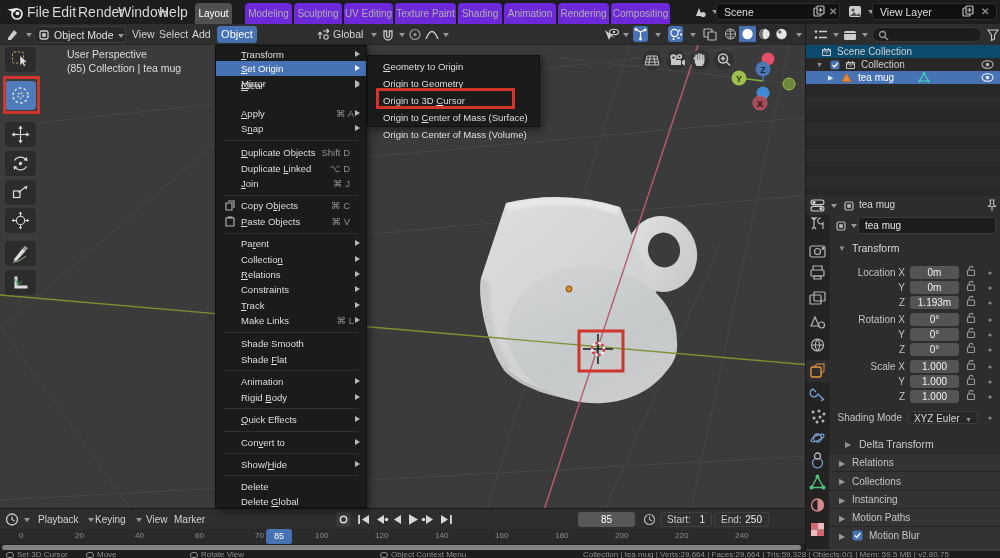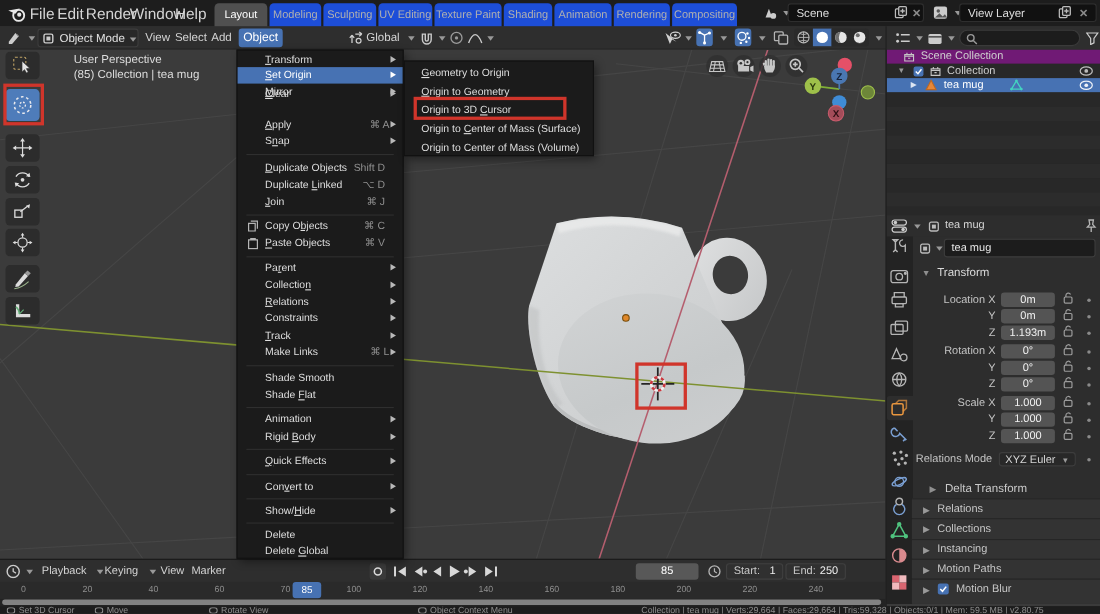--- a/index.html
+++ b/index.html
@@ -5,41 +5,41 @@
   html,body{margin:0;padding:0;background:#000;}
   *{box-sizing:border-box;}
   #app{position:relative;width:1000px;height:558px;overflow:hidden;
        font-family:"Liberation Sans",sans-serif;background:#3b3b3b;
        -webkit-font-smoothing:antialiased;}
   .abs{position:absolute;}
   
   #topbar{position:absolute;left:0;top:0;width:1000px;height:24px;background:#1d1d1d;}
   #topbar .menu{position:absolute;top:0;height:24px;line-height:24px;color:#d5d5d5;font-size:14px;white-space:nowrap;}
   .tab{position:absolute;top:3px;height:21px;line-height:21px;font-size:10px;color:#b0b0b0;
-       background:#1d4ed8;border-radius:4px 4px 0 0;text-align:center;white-space:nowrap;}
+       background:#6d28d9;border-radius:4px 4px 0 0;text-align:center;white-space:nowrap;}
   .tab.active{background:#505050;color:#fff;}
   
   #vph{position:absolute;left:0;top:24px;width:805px;height:21px;background:#2e2e2e;border-bottom:1px solid #262626;}
   #outh{position:absolute;left:806px;top:24px;width:194px;height:21px;background:#2e2e2e;}
   .hitem{position:absolute;top:0;height:21px;line-height:21px;font-size:10.5px;color:#d3d3d3;}
   .caret{display:inline-block;width:0;height:0;border-left:3px solid transparent;border-right:3px solid transparent;border-top:4px solid #999;vertical-align:middle;margin-left:3px;}
   
   #vp{position:absolute;left:0;top:45px;width:805px;height:463px;background:#3b3b3b;overflow:hidden;}
   
   .tbtn{position:absolute;left:5px;width:31px;height:25px;background:#2c2c2c;border-radius:4px;}
   
   #cmenu{position:absolute;left:215px;top:45px;width:152px;height:463px;background:#1b1b1b;box-shadow:3px 3px 8px rgba(0,0,0,0.45);
          border:1px solid #111;font-size:9.5px;color:#dfdfdf;}
   .mi{position:absolute;left:0;width:150px;height:15px;line-height:15px;}
   .mi .lbl{position:absolute;left:25px;}
   .mi .arrow{position:absolute;right:6px;top:4px;width:0;height:0;border-top:3.5px solid transparent;border-bottom:3.5px solid transparent;border-left:5px solid #b9b9b9;}
   .mi .sc{position:absolute;right:16px;color:#909090;}
   .mi.hl{background:#4772b3;color:#fff;}
   .msep{position:absolute;left:8px;width:134px;height:1px;background:#2f2f2f;}
-  #smenu{position:absolute;left:367px;top:55px;width:173px;height:87px;background:#1b1b1b;box-shadow:3px 3px 8px rgba(0,0,0,0.45);
+  #smenu{position:absolute;left:367px;top:55px;width:173px;height:72px;background:#1b1b1b;box-shadow:3px 3px 8px rgba(0,0,0,0.45);
          border:1px solid #111;font-size:9.5px;color:#dfdfdf;}
   .si{position:absolute;left:15px;height:15px;line-height:15px;}
   u{text-decoration:underline;text-underline-offset:1px;}
   
   #outliner{position:absolute;left:806px;top:45px;width:194px;height:151px;background:#272727;font-size:10px;color:#cfcfcf;overflow:hidden;}
   .orow{position:absolute;left:0;width:194px;height:13px;line-height:13px;}
   
   #props{position:absolute;left:806px;top:196px;width:194px;height:353px;background:#2d2d2d;font-size:10.5px;color:#cccccc;}
   #ptabs{position:absolute;left:0;top:19px;width:24px;height:334px;background:#232323;}
   .pfield{position:absolute;height:13px;background:#545454;border-radius:3px;color:#f1f1f1;
@@ -238,21 +238,21 @@
     <svg class="abs" style="left:6px;top:2px" width="20" height="20" viewBox="0 0 20 20">
       <circle cx="11" cy="12" r="5" fill="none" stroke="#e8e8e8" stroke-width="1.7"></circle>
       <circle cx="11.5" cy="11.3" r="1.9" fill="#e8e8e8"></circle>
       <path d="M 1.5 7.5 L 12 5.8 L 8 10.5 Z" fill="#e8e8e8"></path>
     </svg>
     <div class="menu" style="left:27px">File</div>
     <div class="menu" style="left:52px">Edit</div>
     <div class="menu" style="left:78px">Render</div>
     <div class="menu" style="left:118px">Window</div>
     <div class="menu" style="left:159px">Help</div>
-    <div class="tab active" style="left:195px;width:48px">Layout</div>
+    <div class="tab active" style="left:195px;width:37px">Layout</div>
     <div class="tab" style="left:245px;width:47px">Modeling</div>
     <div class="tab" style="left:294px;width:48px">Sculpting</div>
     <div class="tab" style="left:344px;width:49px">UV Editing</div>
     <div class="tab" style="left:395px;width:61px">Texture Paint</div>
     <div class="tab" style="left:458px;width:44px">Shading</div>
     <div class="tab" style="left:504px;width:52px">Animation</div>
     <div class="tab" style="left:558px;width:51px">Rendering</div>
     <div class="tab" style="left:611px;width:59px">Compositing</div>
 
     <svg class="abs" style="left:692px;top:5px" width="16" height="14" viewBox="0 0 16 14">
@@ -397,21 +397,21 @@
       <svg class="abs" style="left:5px;top:2px" width="11" height="11" viewBox="0 0 11 11">
         <circle cx="4.5" cy="4.5" r="3" fill="none" stroke="#999" stroke-width="1.3"></circle>
           <path d="M7 7 L10 10" stroke="#999" stroke-width="1.3"></path>
       </svg>
     </div>
     <svg class="abs" style="left:181px;top:5px" width="12" height="12" viewBox="0 0 12 12">
       <path d="M1 1 h10 L7.5 6 v4 l-3 1.5 V6 Z" fill="none" stroke="#ccc" stroke-width="1.1"></path>
     </svg>
   </div>
   <div id="outliner">
-    <div class="orow" style="top:0;background:#701a75">
+    <div class="orow" style="top:0;background:#0c4a6e">
       <svg class="abs" style="left:15px;top:1.5px" width="11" height="10" viewBox="0 0 11 10">
           <path d="M1.5 2.5 h8 v6 h-8 Z M1.5 4 h8 M3.5 1 v1.5 M7.5 1 v1.5 M4.5 6 h2" fill="none" stroke="#c5c5c5" stroke-width="1"></path>
         </svg>
       <span class="abs" style="left:31px">Scene Collection</span>
     </div>
     <div class="orow" style="top:13px;background:#282828">
       <span class="abs" style="left:10px;top:0;color:#9a9a9a;font-size:7px">▼</span>
       <svg class="abs" style="left:24px;top:1.5px" width="10" height="10" viewBox="0 0 10 10">
           <rect x="0.5" y="0.5" width="9" height="9" rx="2" fill="#4772b3"></rect>
           <path d="M2.5 5 l2 2 l3.2 -4" fill="none" stroke="#fff" stroke-width="1.3"></path>
@@ -578,21 +578,21 @@
     <div class="plabel" style="right:95px;top:132px">Y</div>
       <div class="pfield" style="left:104px;top:132px;width:49px">0°</div>
     <div class="plabel" style="right:95px;top:147px">Z</div>
       <div class="pfield" style="left:104px;top:147px;width:49px">0°</div>
     <div class="plabel" style="right:95px;top:164px">Scale X</div>
       <div class="pfield" style="left:104px;top:164px;width:49px">1.000</div>
     <div class="plabel" style="right:95px;top:179px">Y</div>
       <div class="pfield" style="left:104px;top:179px;width:49px">1.000</div>
     <div class="plabel" style="right:95px;top:194px">Z</div>
       <div class="pfield" style="left:104px;top:194px;width:49px">1.000</div>
-    <div class="plabel" style="right:98px;top:215px">Relations Mode</div>
+    <div class="plabel" style="right:98px;top:215px">Shading Mode</div>
     <div class="pfield" style="left:102px;top:215px;width:70px;background:#282828;border:1px solid #3d3d3d;color:#d5d5d5">XYZ Euler&nbsp;&nbsp;<span style="font-size:7px;color:#999">▼</span></div>
 
     <svg id="locks" class="abs" style="left:160px;top:68px" width="30" height="165" viewBox="0 0 30 165">
       <g fill="none" stroke="#9b9b9b" stroke-width="1.1">
         <g id="lk">
             <rect x="1.5" y="6" width="7" height="5.5" rx="1"></rect>
             <path d="M3 6 V4.5 a2.2 2.2 0 0 1 4.2 -0.8"></path>
           </g>
         <use href="#lk" y="15"></use>
           <use href="#lk" y="30"></use>

